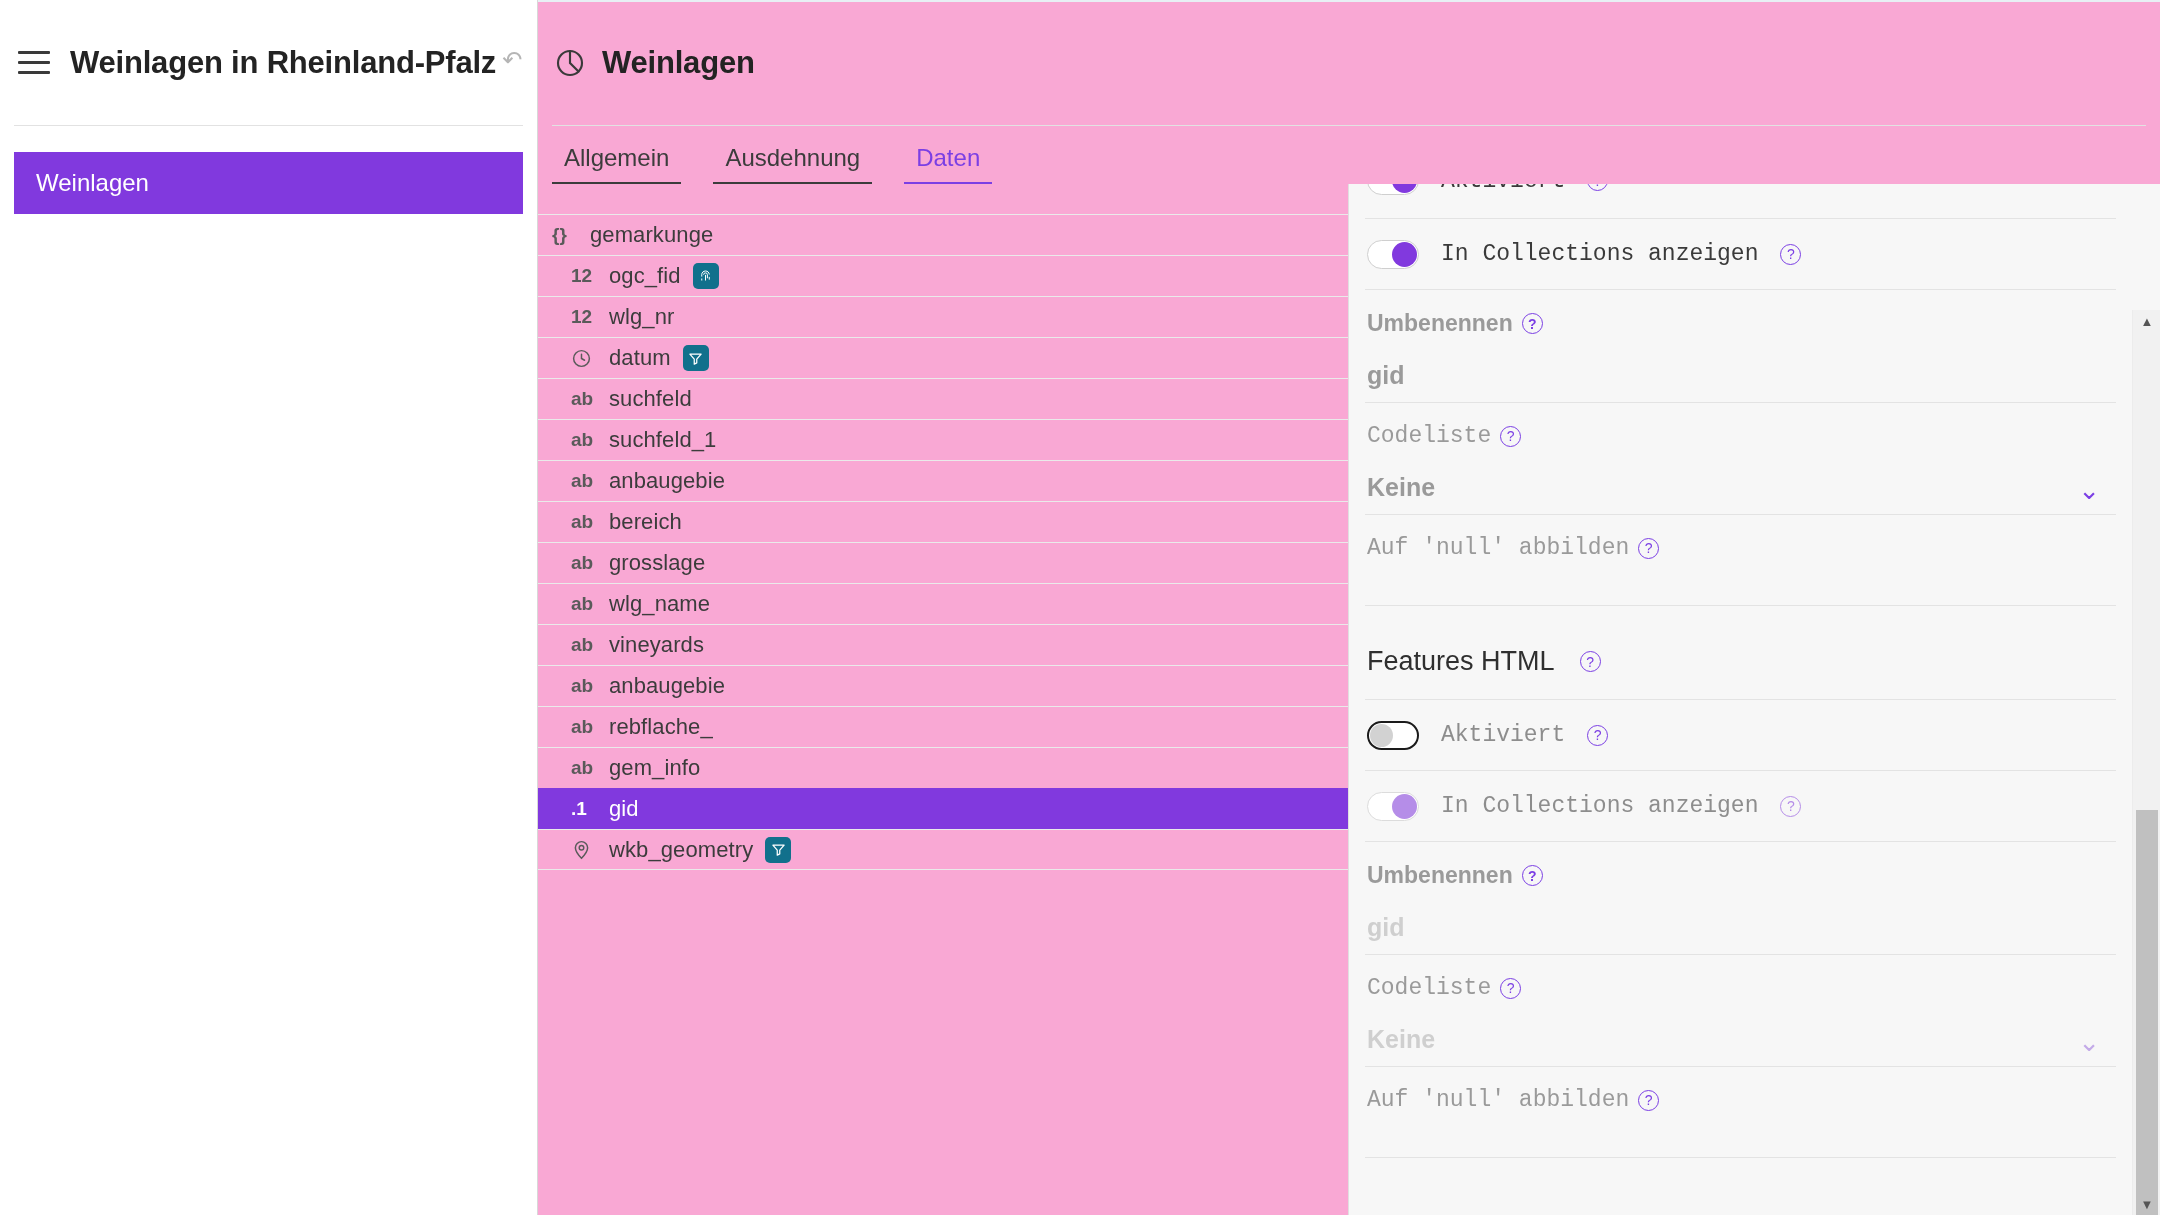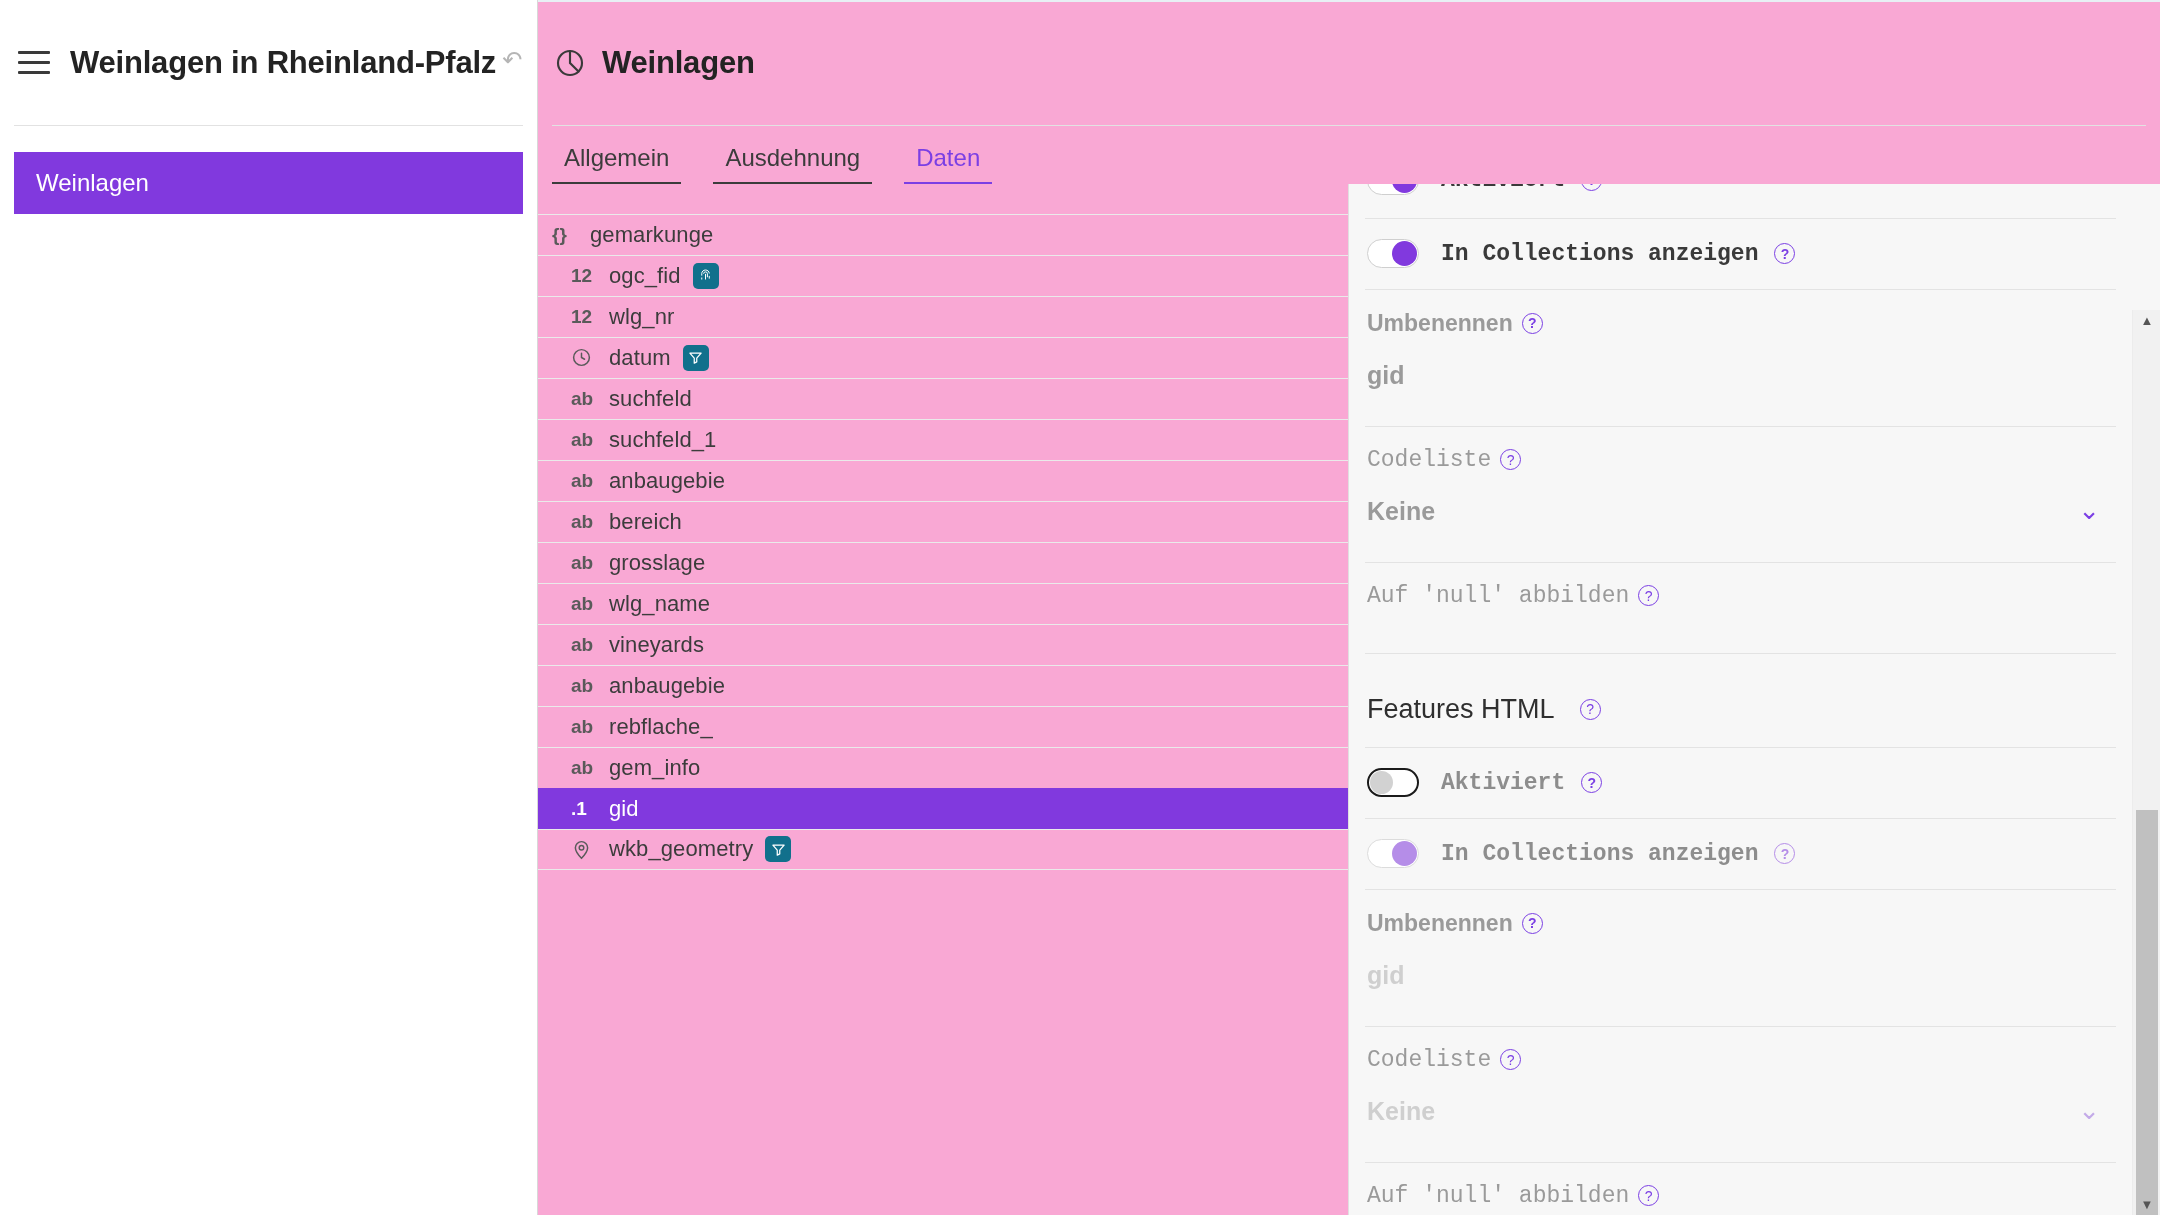--- a/index.html
+++ b/index.html
@@ -211,21 +211,21 @@
   .srow {
     border-bottom: 1px solid #e3e3e3;
     padding: 0 2px;
   }
   .srow.toggle-row {
     height: 71px;
     display: flex;
     align-items: center;
   }
   .srow.clip-top { height: 53px; align-items: flex-end; padding-bottom: 6px; }
-  .srow.field-row-s { padding-top: 20px; padding-bottom: 32px; }
+  .srow.field-row-s { padding-top: 20px; padding-bottom: 8px; }
   .srow.section-head {
     padding-top: 40px; padding-bottom: 22px;
   }
   .srow.tall-empty { padding-top: 20px; padding-bottom: 44px; }
 
   .toggle {
     width: 52px; height: 29px;
     border-radius: 15px;
     position: relative;
     flex: 0 0 52px;
@@ -253,22 +253,21 @@
     background: #d2d2d2;
   }
 
   .toggle-label {
     font-family: "Liberation Mono", monospace;
     font-size: 23px;
     color: #3a3a3a;
     letter-spacing: 0px;
     display: flex;
     align-items: center;
-    gap: 16px;
-    font-weight: bold;
+    gap: 22px;
   }
   .toggle-label.muted { color: #8d8d8d; }
 
   .help {
     width: 21px; height: 21px;
     border: 1.6px solid #7b3fe4;
     border-radius: 50%;
     color: #7b3fe4;
     font-size: 14px;
     line-height: 1;
@@ -294,21 +293,21 @@
 
   .fvalue {
     font-size: 25px;
     font-weight: 700;
     color: #9a9a9a;
     padding-bottom: 4px;
   }
   .fvalue.faded { color: #cfcfcf; }
 
   .select-row {
-    display: flex; align-items: flex-start; justify-content: space-between;
+    display: flex; align-items: center; justify-content: space-between;
     cursor: pointer;
   }
   .chev {
     color: #7b3fe4;
     font-size: 26px;
     line-height: 1;
     margin-right: 14px;
   }
   .chev.faded { color: #c3aae8; }
 

